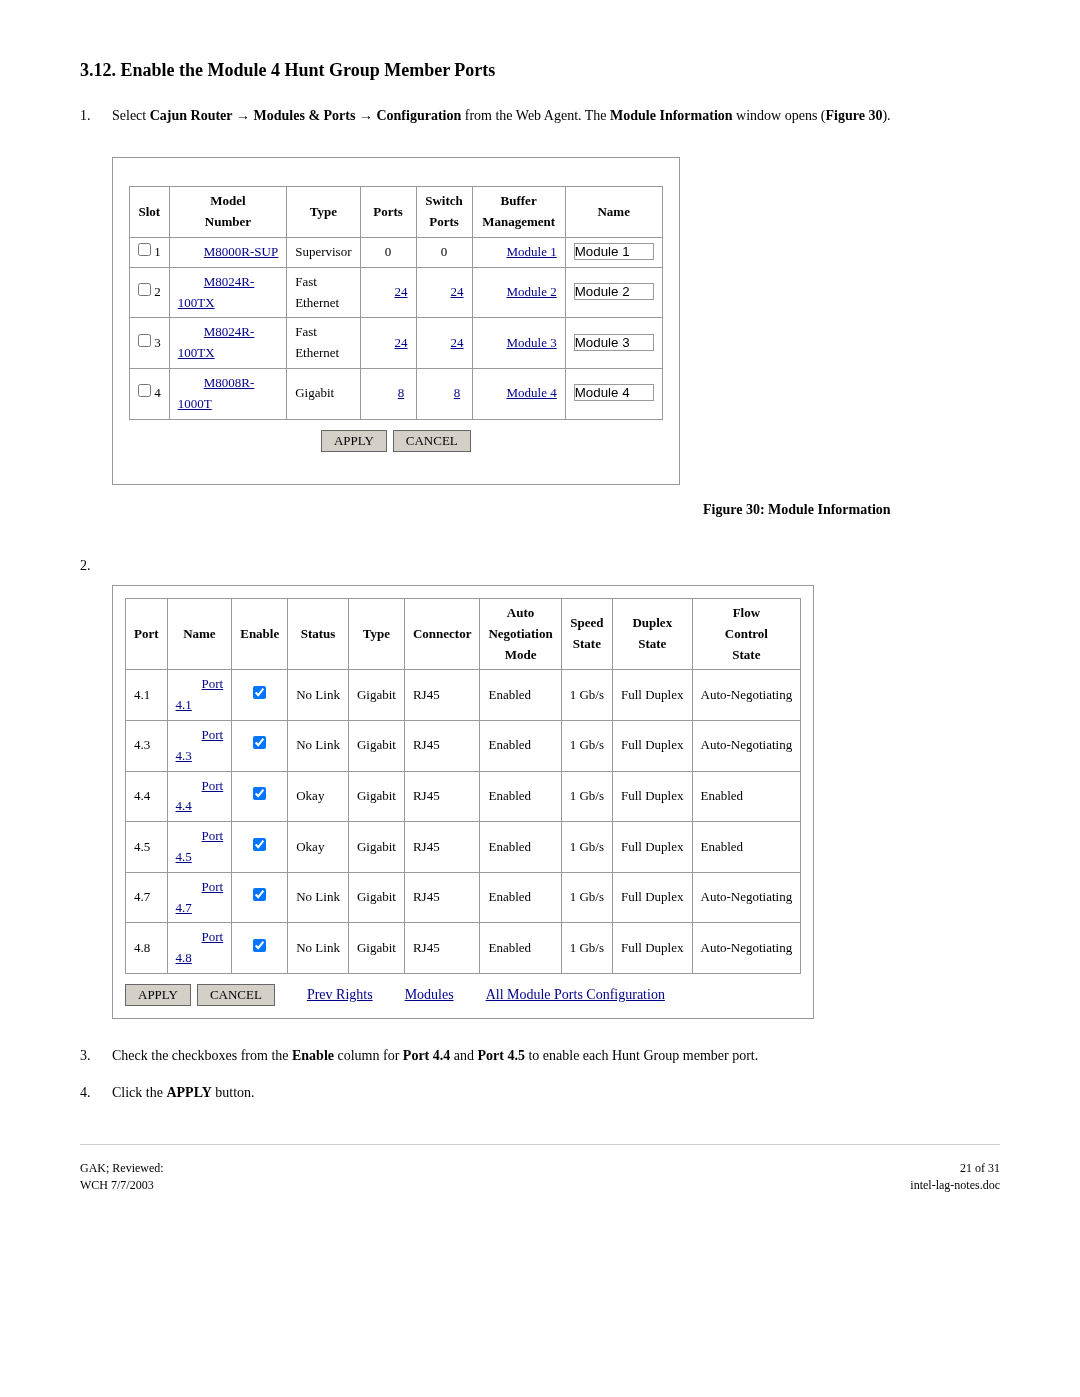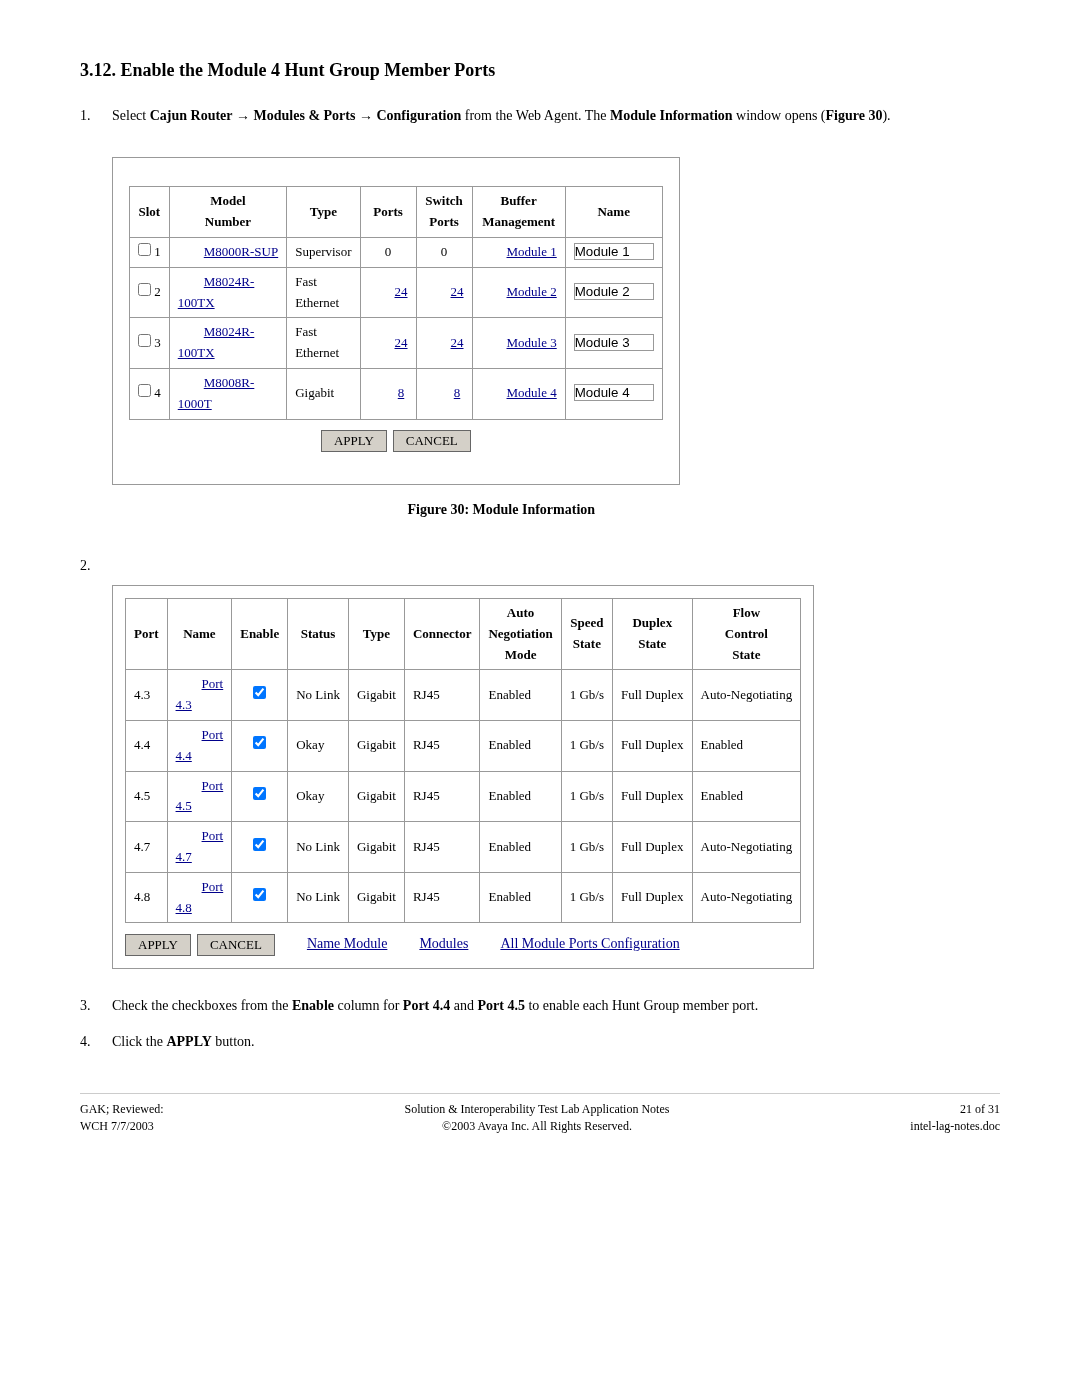--- a/index.html
+++ b/index.html
@@ -18,21 +18,21 @@
       margin-bottom: 24px;
     }
     .figure-container {
       margin: 16px auto 8px auto;
       border: 1px solid #999;
       display: inline-block;
       padding: 28px 16px;
       background: #fff;
     }
     .figure-caption {
-      text-align: center;
+      text-align: right;
       font-weight: bold;
       margin: 6px 0 20px 0;
     }
     table {
       border-collapse: collapse;
       font-size: 13px;
       font-family: Times New Roman, serif;
     }
     th, td {
       border: 1px solid #999;
@@ -77,21 +77,21 @@
     .step-num {
       min-width: 20px;
       font-size: 14px;
     }
     .footer {
       display: flex;
       justify-content: space-between;
       font-size: 12px;
       margin-top: 40px;
       border-top: 1px solid #ccc;
-      padding-top: 8px;
+      padding-top: 16px;
     }
     .footer-left { display: flex; flex-direction: column; gap: 2px; }
     .footer-center { text-align: center; display: flex; flex-direction: column; gap: 2px; }
     .footer-right { text-align: right; display: flex; flex-direction: column; gap: 2px; }
     input[type="checkbox"] { width: 13px; height: 13px; }
   </style>
 </head>
 <body>
 
 <h1>3.12. Enable the Module 4 Hunt Group Member Ports</h1>
@@ -181,20 +181,32 @@
               <th>Status</th>
               <th>Type</th>
               <th>Connector</th>
               <th>Auto<br>Negotiation<br>Mode</th>
               <th>Speed<br>State</th>
               <th>Duplex<br>State</th>
               <th>Flow<br>Control<br>State</th>
             </tr>
           </thead>
           <tbody id="port-config-tbody">
+          <tr>
+                <td>4.1</td>
+                <td><a href="#">Port<br>4.1</a></td>
+                <td style="text-align: center;"><input type="checkbox" checked="" style=""></td>
+                <td>No Link</td>
+                <td>Gigabit</td>
+                <td>RJ45</td>
+                <td>Enabled</td>
+                <td>1 Gb/s</td>
+                <td>Full Duplex</td>
+                <td>Auto-Negotiating</td>
+              </tr>
               <tr>
                 <td>4.3</td>
                 <td><a href="#">Port<br>4.3</a></td>
                 <td style="text-align: center;"><input type="checkbox" checked="" style=""></td>
                 <td>No Link</td>
                 <td>Gigabit</td>
                 <td>RJ45</td>
                 <td>Enabled</td>
                 <td>1 Gb/s</td>
                 <td>Full Duplex</td>
@@ -246,21 +258,21 @@
                 <td>Enabled</td>
                 <td>1 Gb/s</td>
                 <td>Full Duplex</td>
                 <td>Auto-Negotiating</td>
               </tr>
             </tbody>
         </table>
         <div class="btn-row-left" style="margin-top:6px;">
           <button class="btn">APPLY</button>
           <button class="btn">CANCEL</button>
-          <a href="#">Name Module</a>
+          <a href="#">Prev Rights</a>
           <a href="#">Modules</a>
           <a href="#">All Module Ports Configuration</a>
         </div>
       </div>
     </div>
   </div>
 </div>
 
 <div class="step-item">
   <span class="step-num">3.</span>
@@ -274,21 +286,17 @@
   <div>
     <span>Click the <b>APPLY</b> button.</span>
   </div>
 </div>
 
 <div class="footer">
   <div class="footer-left">
     <span>GAK; Reviewed:</span>
     <span>WCH 7/7/2003</span>
   </div>
-  <div class="footer-center">
-    <span>Solution &amp; Interoperability Test Lab Application Notes</span>
-    <span>©2003 Avaya Inc. All Rights Reserved.</span>
-  </div>
   <div class="footer-right">
     <span>21 of 31</span>
     <span>intel-lag-notes.doc</span>
   </div>
 </div>
 
 </body></html>

